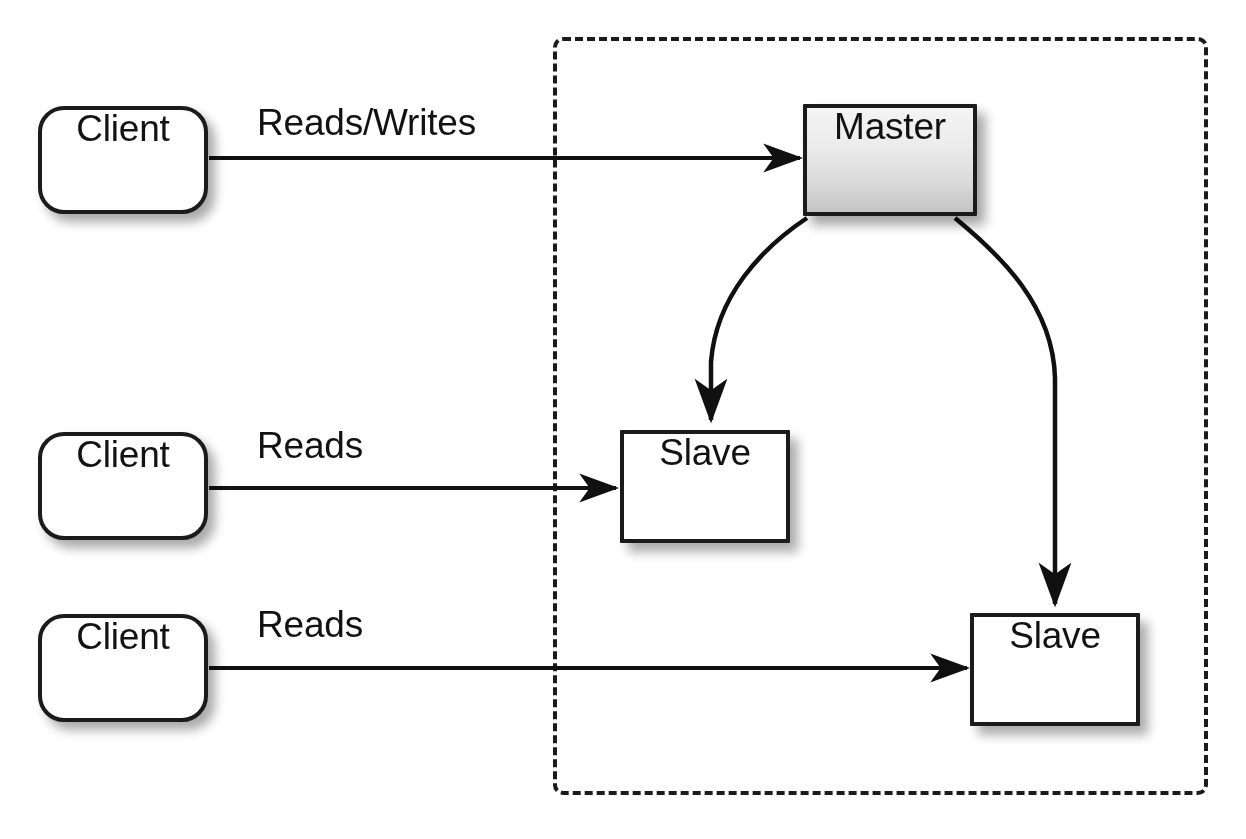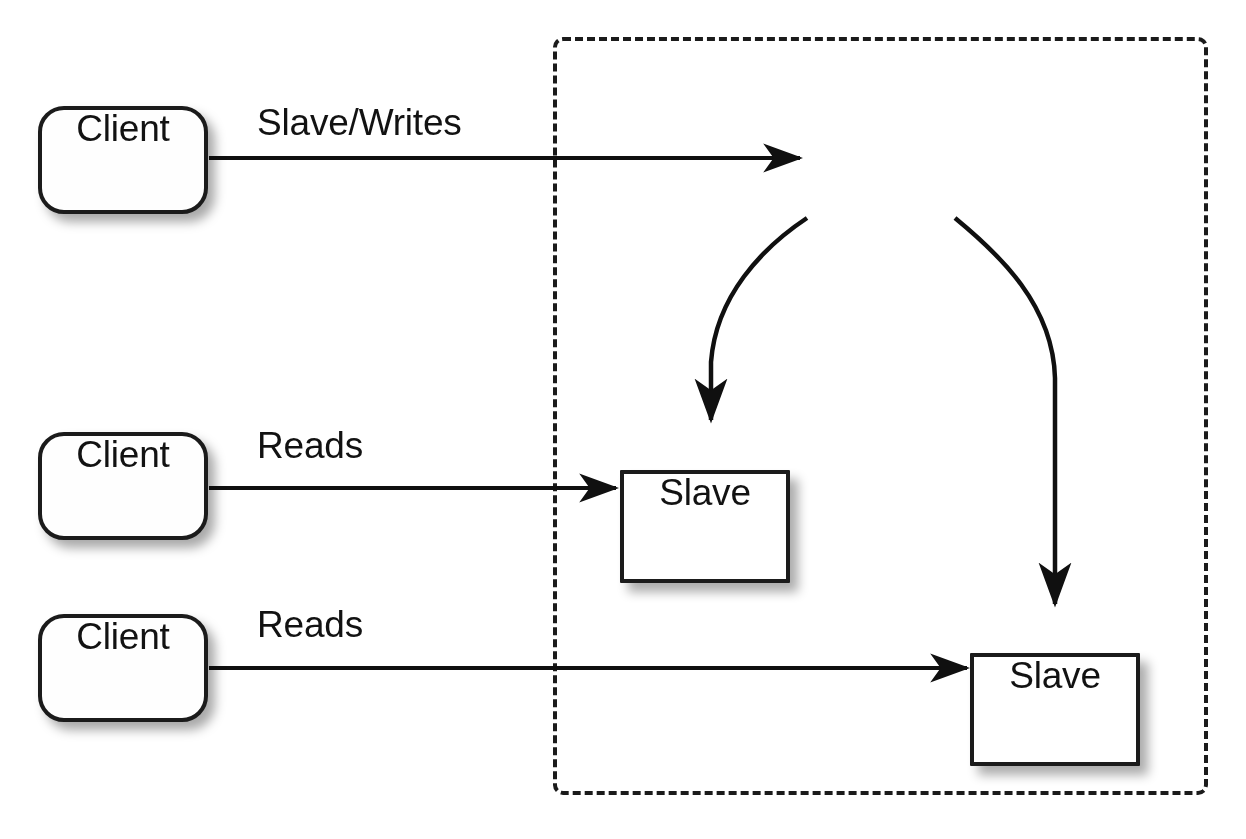--- a/index.html
+++ b/index.html
@@ -50,21 +50,20 @@
   }
 
   .node-slave {
     width: 170px;
     height: 113px;
     border: 4px solid #1b1b1b;
     border-radius: 1px;
     background: #ffffff;
     font-size: 37px;
     box-shadow: 8px 9px 11px rgba(0,0,0,0.33);
-    margin-top: 40px;
   }
 
   .node-master {
     width: 174px;
     height: 112px;
     border: 4px solid #1b1b1b;
     border-radius: 1px;
     background: linear-gradient(to bottom, #f4f4f4 0%, #ececec 35%, #d8d8d8 75%, #c4c4c4 100%);
     font-size: 37px;
     box-shadow: 8px 9px 12px rgba(0,0,0,0.36);
@@ -110,39 +109,42 @@
 
     <line x1="209" y1="488" x2="616" y2="488" stroke="#101010" stroke-width="4" marker-end="url(#arrowhead)"></line>
 
     <line x1="209" y1="668" x2="967" y2="668" stroke="#101010" stroke-width="4" marker-end="url(#arrowhead)"></line>
 
     <path d="M 807,218 C 762,248 716,296 711,362 L 711,420" fill="none" stroke="#101010" stroke-width="4.5" marker-end="url(#arrowhead)"></path>
 
     <path d="M 955,218 C 1000,255 1053,305 1055,378 L 1055,604" fill="none" stroke="#101010" stroke-width="4.5" marker-end="url(#arrowhead)"></path>
   </svg>
 
-  <div class="edge-label" style="left:257px; top:104px;">Slave/Writes</div>
+  <div class="edge-label" style="left:257px; top:104px;">Reads/Writes</div>
 
   <div class="edge-label" style="left:257px; top:427px;">Reads</div>
 
   <div class="edge-label" style="left:257px; top:606px;">Reads</div>
 
 
   <div class="node node-client" style="left:38px; top:106px;">
     <span>Client</span>
   </div>
 
   <div class="node node-client" style="left:38px; top:432px;">
     <span>Client</span>
   </div>
 
   <div class="node node-client" style="left:38px; top:614px;">
     <span>Client</span>
   </div>
 
+  <div class="node node-master" style="left:803px; top:104px;">
+    <span>Master</span>
+  </div>
 
   <div class="node node-slave" style="left:620px; top:430px;">
     <span>Slave</span>
   </div>
 
   <div class="node node-slave" style="left:970px; top:613px;">
     <span>Slave</span>
   </div>
 
 </div>

